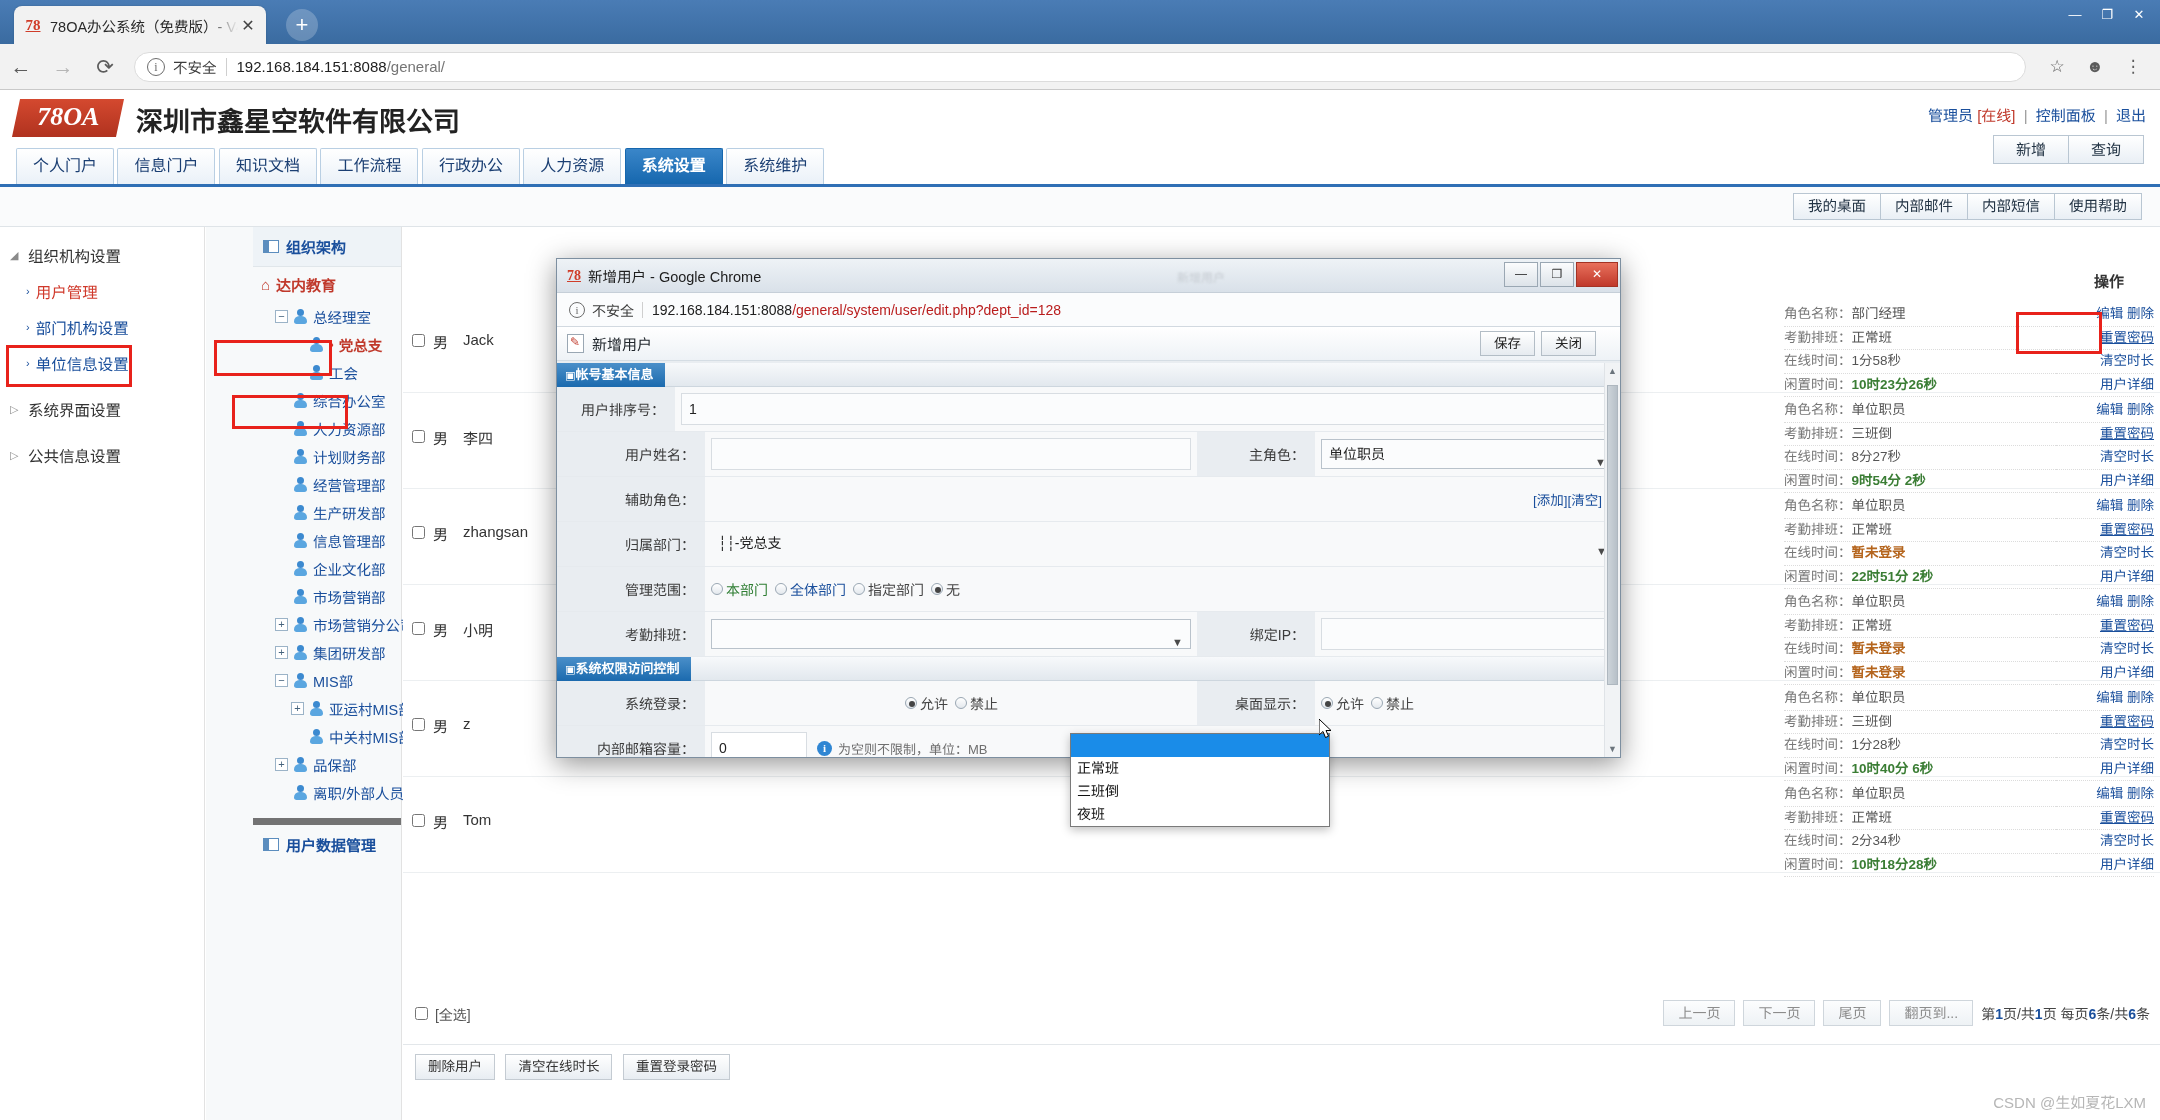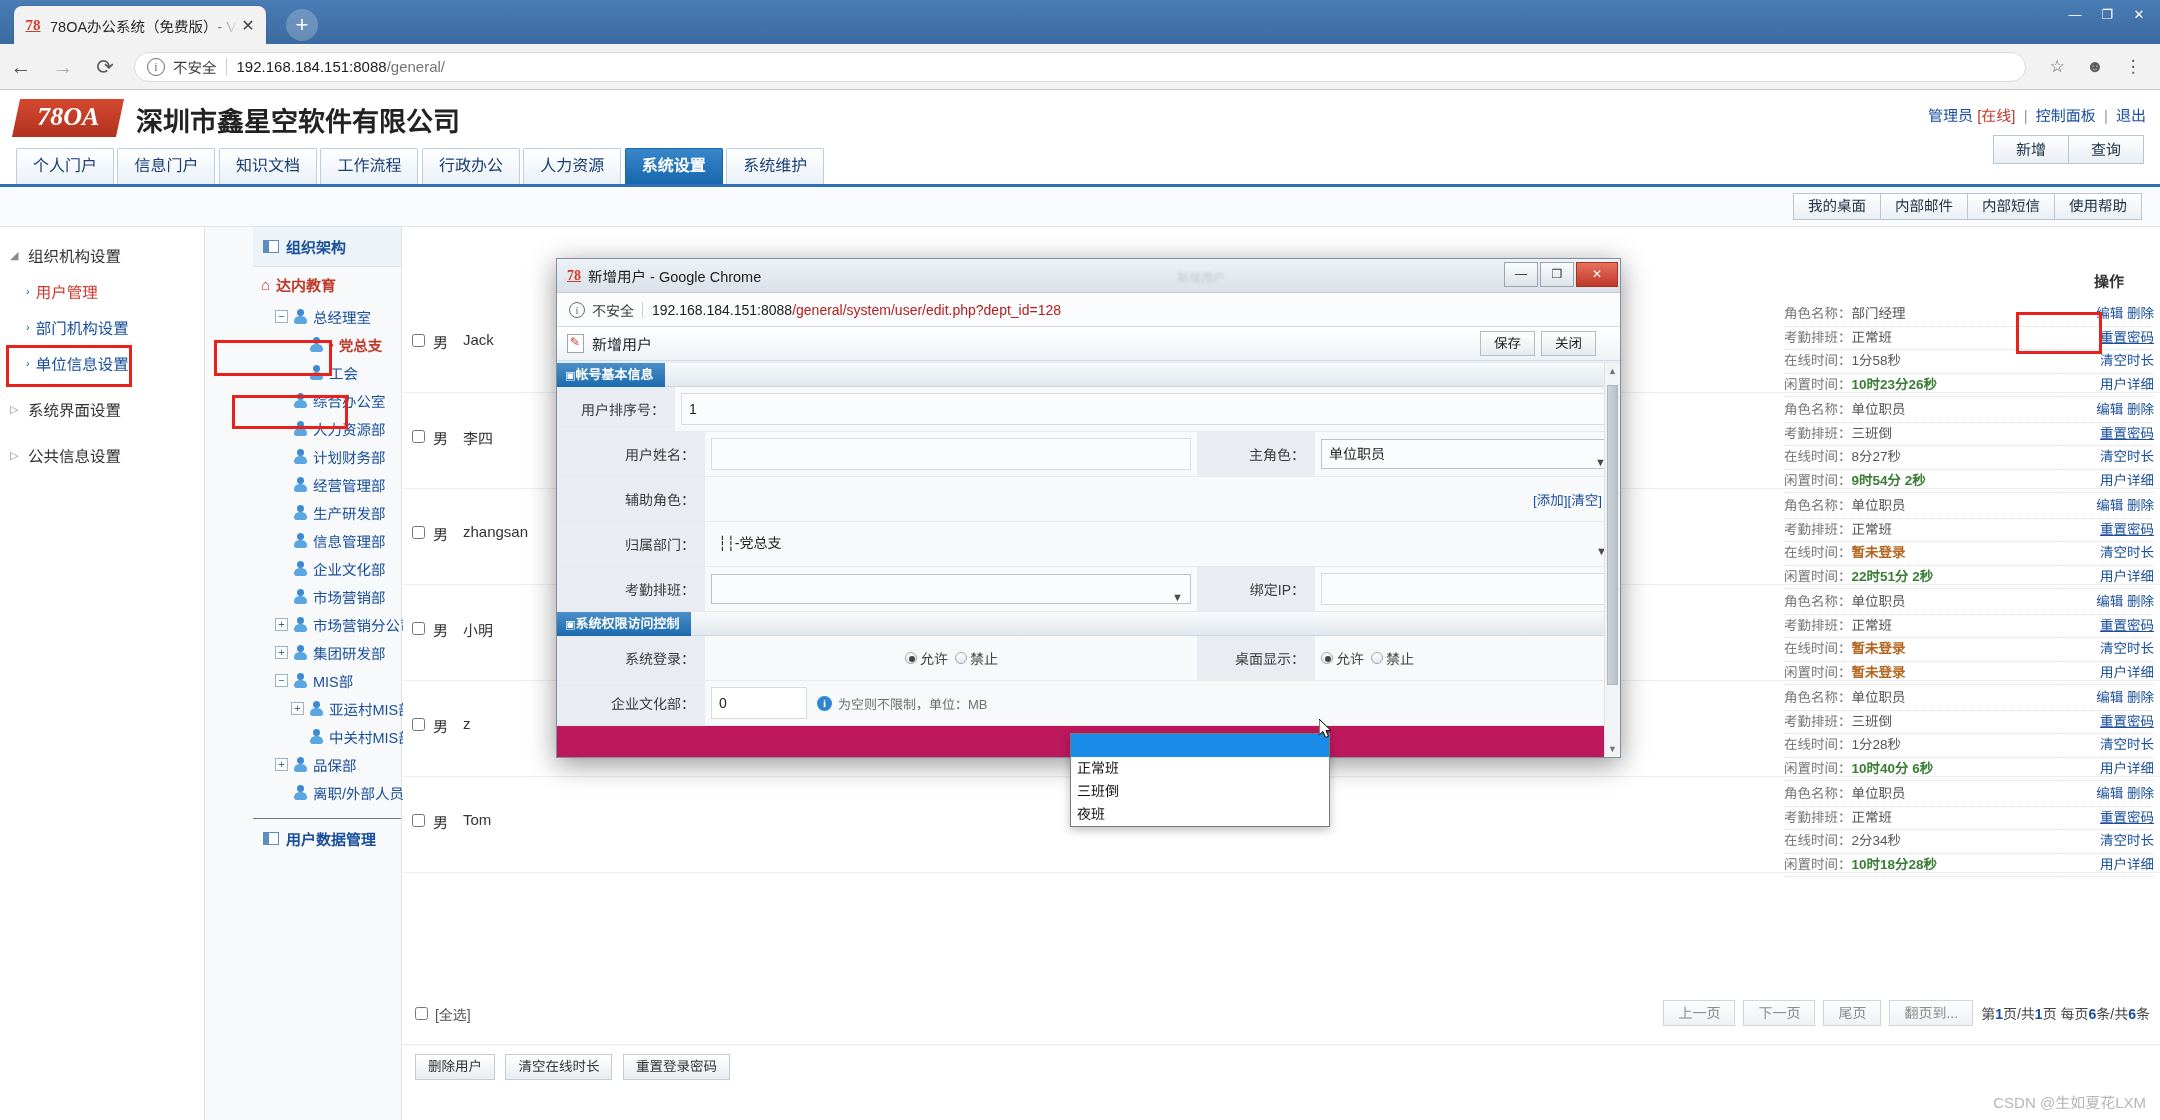--- a/index.html
+++ b/index.html
@@ -194,21 +194,21 @@
     border-radius:50%; background:#3c8ad0;
   }
   .tnode .uic:after{
     content:""; position:absolute; left:1px; top:7px; width:13px; height:8px;
     border-radius:6px 6px 3px 3px; background:#5aa6e0;
   }
   .tnode.selected { color:#c0392b; font-weight:bold; }
   .tree-foot {
     margin-top:12px; font-size:15px; color:#1a4f9c; font-weight:bold;
     padding:9px 6px 9px 10px; display:flex; align-items:center; gap:7px;
-    border-top:1px solid #737373; cursor:pointer;
+    border-top:7px solid #737373; cursor:pointer;
   }
 
   .col-main { position:absolute; left:403px; top:0; right:0; height:893px; background:#fff; }
   .main-title {
     height:36px; background:linear-gradient(#ffffff,#eef3f8);
     border-bottom:1px solid #dde4ea; display:flex; align-items:center;
     padding-left:12px; gap:8px; font-size:16px; color:#1b3a60; font-weight:bold;
   }
   .mt-ic { width:20px;height:17px;background:linear-gradient(#cfe2f3,#8ab6dd);
            border:1px solid #6f9ec7; position:relative; }
@@ -836,20 +836,41 @@
     <div class="frow">
       <div class="flabel">归属部门：</div>
       <div class="fctl">
         <div class="fselect" style="border:none;background:transparent;">
           <span>┆┆-党总支</span>
           <span class="car">▼</span>
         </div>
       </div>
     </div>
 
+    <div class="frow">
+      <div class="flabel">管理范围：</div>
+      <div class="fctl">
+        <label class="radio">
+          <span class="rdot"></span>
+          <span class="rlabel green">本部门</span>
+        </label>
+        <label class="radio">
+          <span class="rdot"></span>
+          <span class="rlabel blue">全体部门</span>
+        </label>
+        <label class="radio">
+          <span class="rdot"></span>
+          <span class="rlabel gray">指定部门</span>
+        </label>
+        <label class="radio">
+          <span class="rdot on"></span>
+          <span class="rlabel gray">无</span>
+        </label>
+      </div>
+    </div>
 
     <div class="frow">
       <div class="left-half">
         <div class="flabel">考勤排班：</div>
         <div class="fctl">
           <div class="fselect">
             <span></span>
             <span class="car">▼</span>
           </div>
         </div>
@@ -889,21 +910,21 @@
           </label>
           <label class="radio">
             <span class="rdot"></span>
             <span class="rlabel gray">禁止</span>
           </label>
         </div>
       </div>
     </div>
 
     <div class="frow">
-      <div class="flabel">企业文化部：</div>
+      <div class="flabel">内部邮箱容量：</div>
       <div class="fctl">
         <input class="cap-input" value="0" style="">
         <span class="hint">
           <span class="ibadge">i</span>
           <span>为空则不限制，单位：MB</span>
         </span>
       </div>
     </div>
 
   </div>

